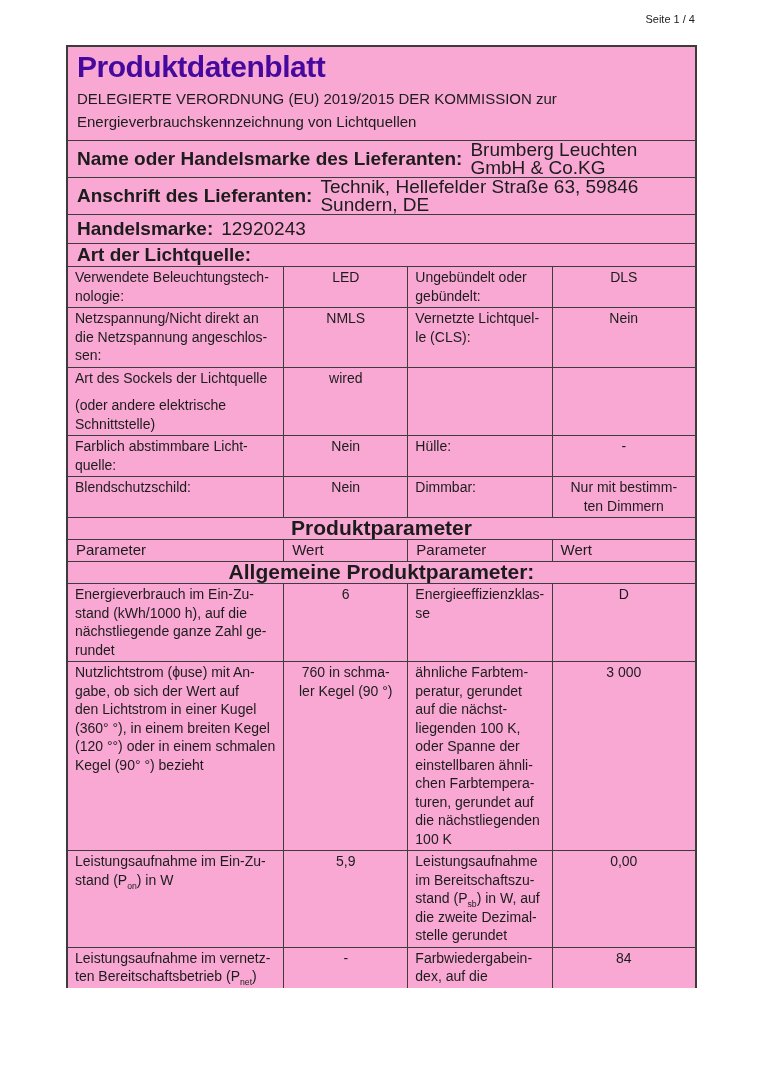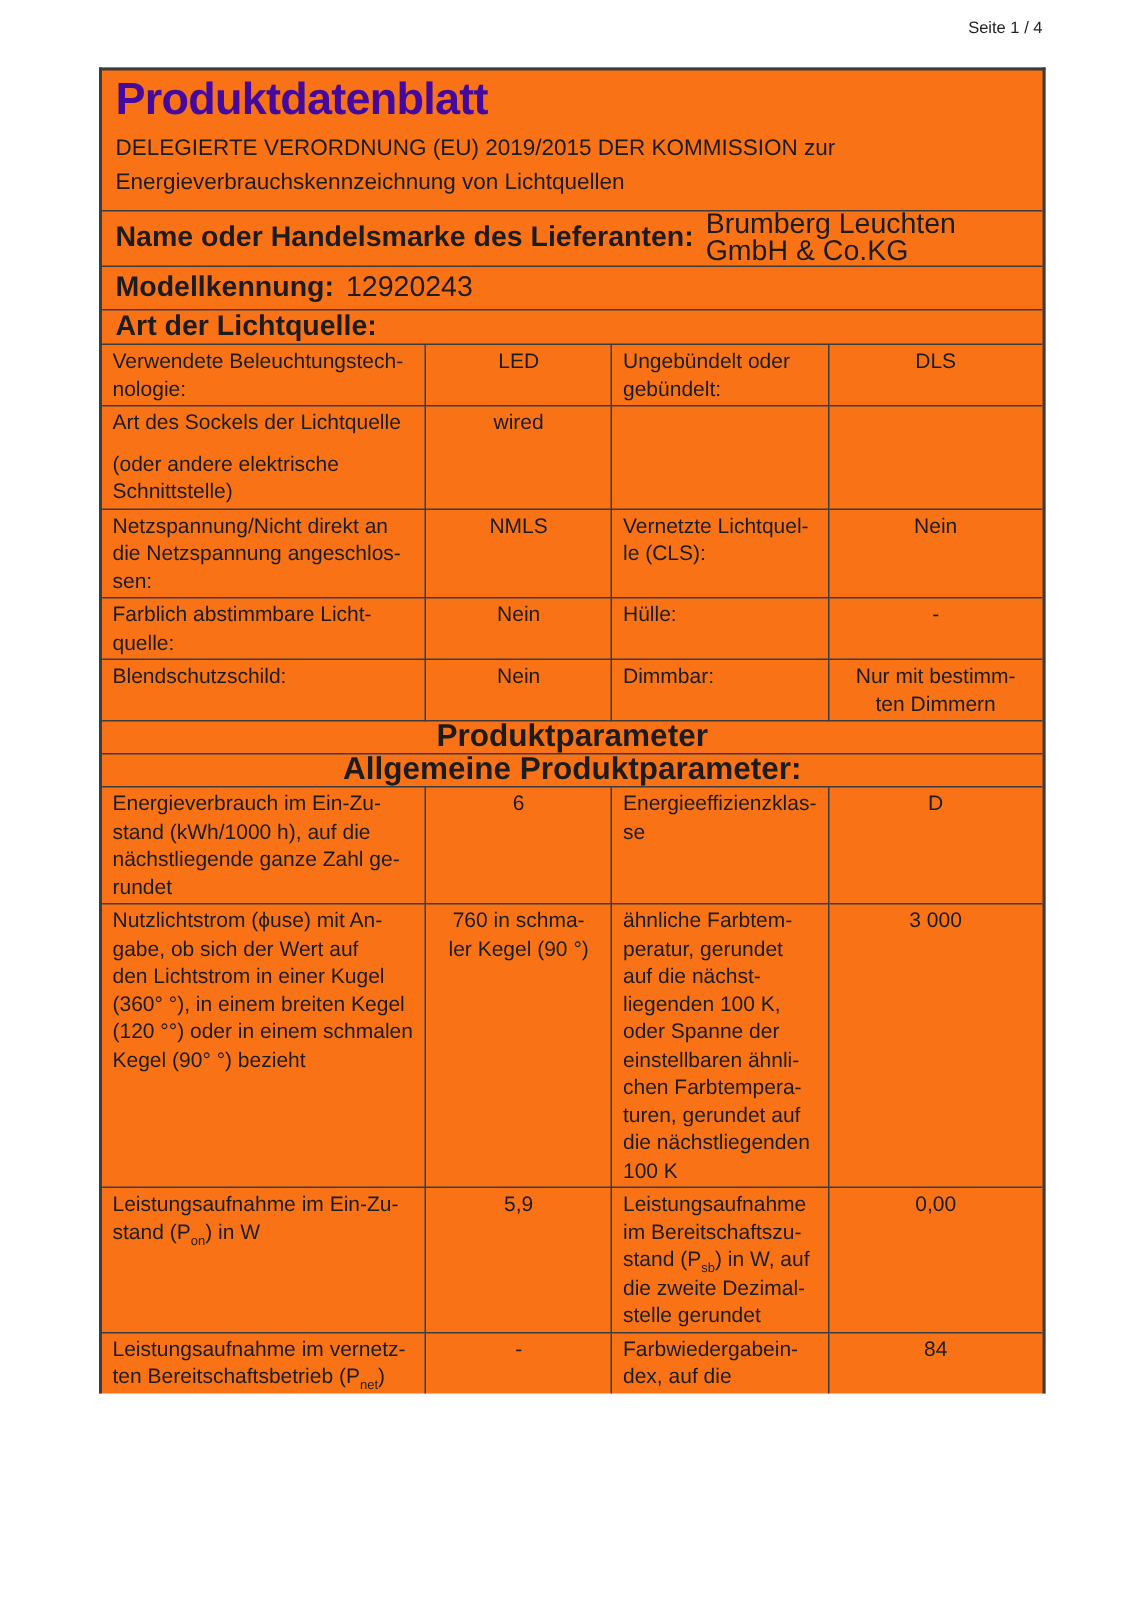--- a/index.html
+++ b/index.html
@@ -13,21 +13,21 @@
     color: #1c1c1c;
   }
   .sheet {
     position: absolute;
     left: 66px;
     top: 45px;
     width: 631px;
     box-sizing: border-box;
     border: 2px solid #3c3c3c;
     border-bottom: none;
-    background: #f97316;
+    background: #f9a8d4;
   }
   .head {
     padding: 5px 9px 7px 9px;
     border-bottom: 1px solid #3c3c3c;
   }
   .head h1 {
     margin: 0;
     font-size: 30px;
     line-height: 30px;
     font-weight: bold;
@@ -104,21 +104,25 @@
     <h1 style="color: rgb(69, 9, 158);">Produktdatenblatt</h1>
     <p class="sub">DELEGIERTE VERORDNUNG (EU) 2019/2015 DER KOMMISSION zur<br>Energieverbrauchskennzeichnung von Lichtquellen</p>
   </div>
 
   <div id="info-rows">
       <div class="irow">
         <span class="lbl">Name oder Handelsmarke des Lieferanten:</span>
         <span class="val">Brumberg Leuchten GmbH &amp; Co.KG</span>
       </div>
       <div class="irow">
-        <span class="lbl">Modellkennung:</span>
+        <span class="lbl">Anschrift des Lieferanten:</span>
+        <span class="val">Technik, Hellefelder Straße 63, 59846 Sundern, DE</span>
+      </div>
+      <div class="irow">
+        <span class="lbl">Handelsmarke:</span>
         <span class="val">12920243</span>
       </div>
       <div class="irow">
         <span class="lbl">Art der Lichtquelle:</span>
       </div>
     </div>
 
   <table class="ptable">
     <colgroup>
       <col class="c1">
@@ -127,47 +131,53 @@
         <col class="c4">
     </colgroup>
     <tbody id="ls-body">
         <tr>
           <td>Verwendete Beleuchtungstech-<br>nologie:</td>
           <td class="c">LED</td>
           <td>Ungebündelt oder<br>gebündelt:</td>
           <td class="c">DLS</td>
         </tr>
         <tr>
+          <td>Netzspannung/Nicht direkt an<br>die Netzspannung angeschlos-<br>sen:</td>
+          <td class="c">NMLS</td>
+          <td>Vernetzte Lichtquel-<br>le (CLS):</td>
+          <td class="c">Nein</td>
+        </tr>
+        <tr>
           <td>Art des Sockels der Lichtquelle<span class="pgap"></span>(oder andere elektrische<br>Schnittstelle)</td>
           <td class="c">wired</td>
           <td></td>
           <td class="c"></td>
         </tr>
         <tr>
-          <td>Netzspannung/Nicht direkt an<br>die Netzspannung angeschlos-<br>sen:</td>
-          <td class="c">NMLS</td>
-          <td>Vernetzte Lichtquel-<br>le (CLS):</td>
-          <td class="c">Nein</td>
-        </tr>
-        <tr>
           <td>Farblich abstimmbare Licht-<br>quelle:</td>
           <td class="c">Nein</td>
           <td>Hülle:</td>
           <td class="c">-</td>
         </tr>
         <tr>
           <td>Blendschutzschild:</td>
           <td class="c">Nein</td>
           <td>Dimmbar:</td>
           <td class="c">Nur mit bestimm-<br>ten Dimmern</td>
         </tr>
       </tbody>
     <tbody>
       <tr class="band">
         <td colspan="4">Produktparameter</td>
+      </tr>
+      <tr class="phead">
+        <td>Parameter</td>
+        <td>Wert</td>
+        <td>Parameter</td>
+        <td>Wert</td>
       </tr>
       <tr class="band">
         <td colspan="4">Allgemeine Produktparameter:</td>
       </tr>
     </tbody>
     <tbody id="pp-body">
         <tr>
           <td>Energieverbrauch im Ein-Zu-<br>stand (kWh/1000 h), auf die<br>nächstliegende ganze Zahl ge-<br>rundet</td>
           <td class="c">6</td>
           <td>Energieeffizienzklas-<br>se</td>

